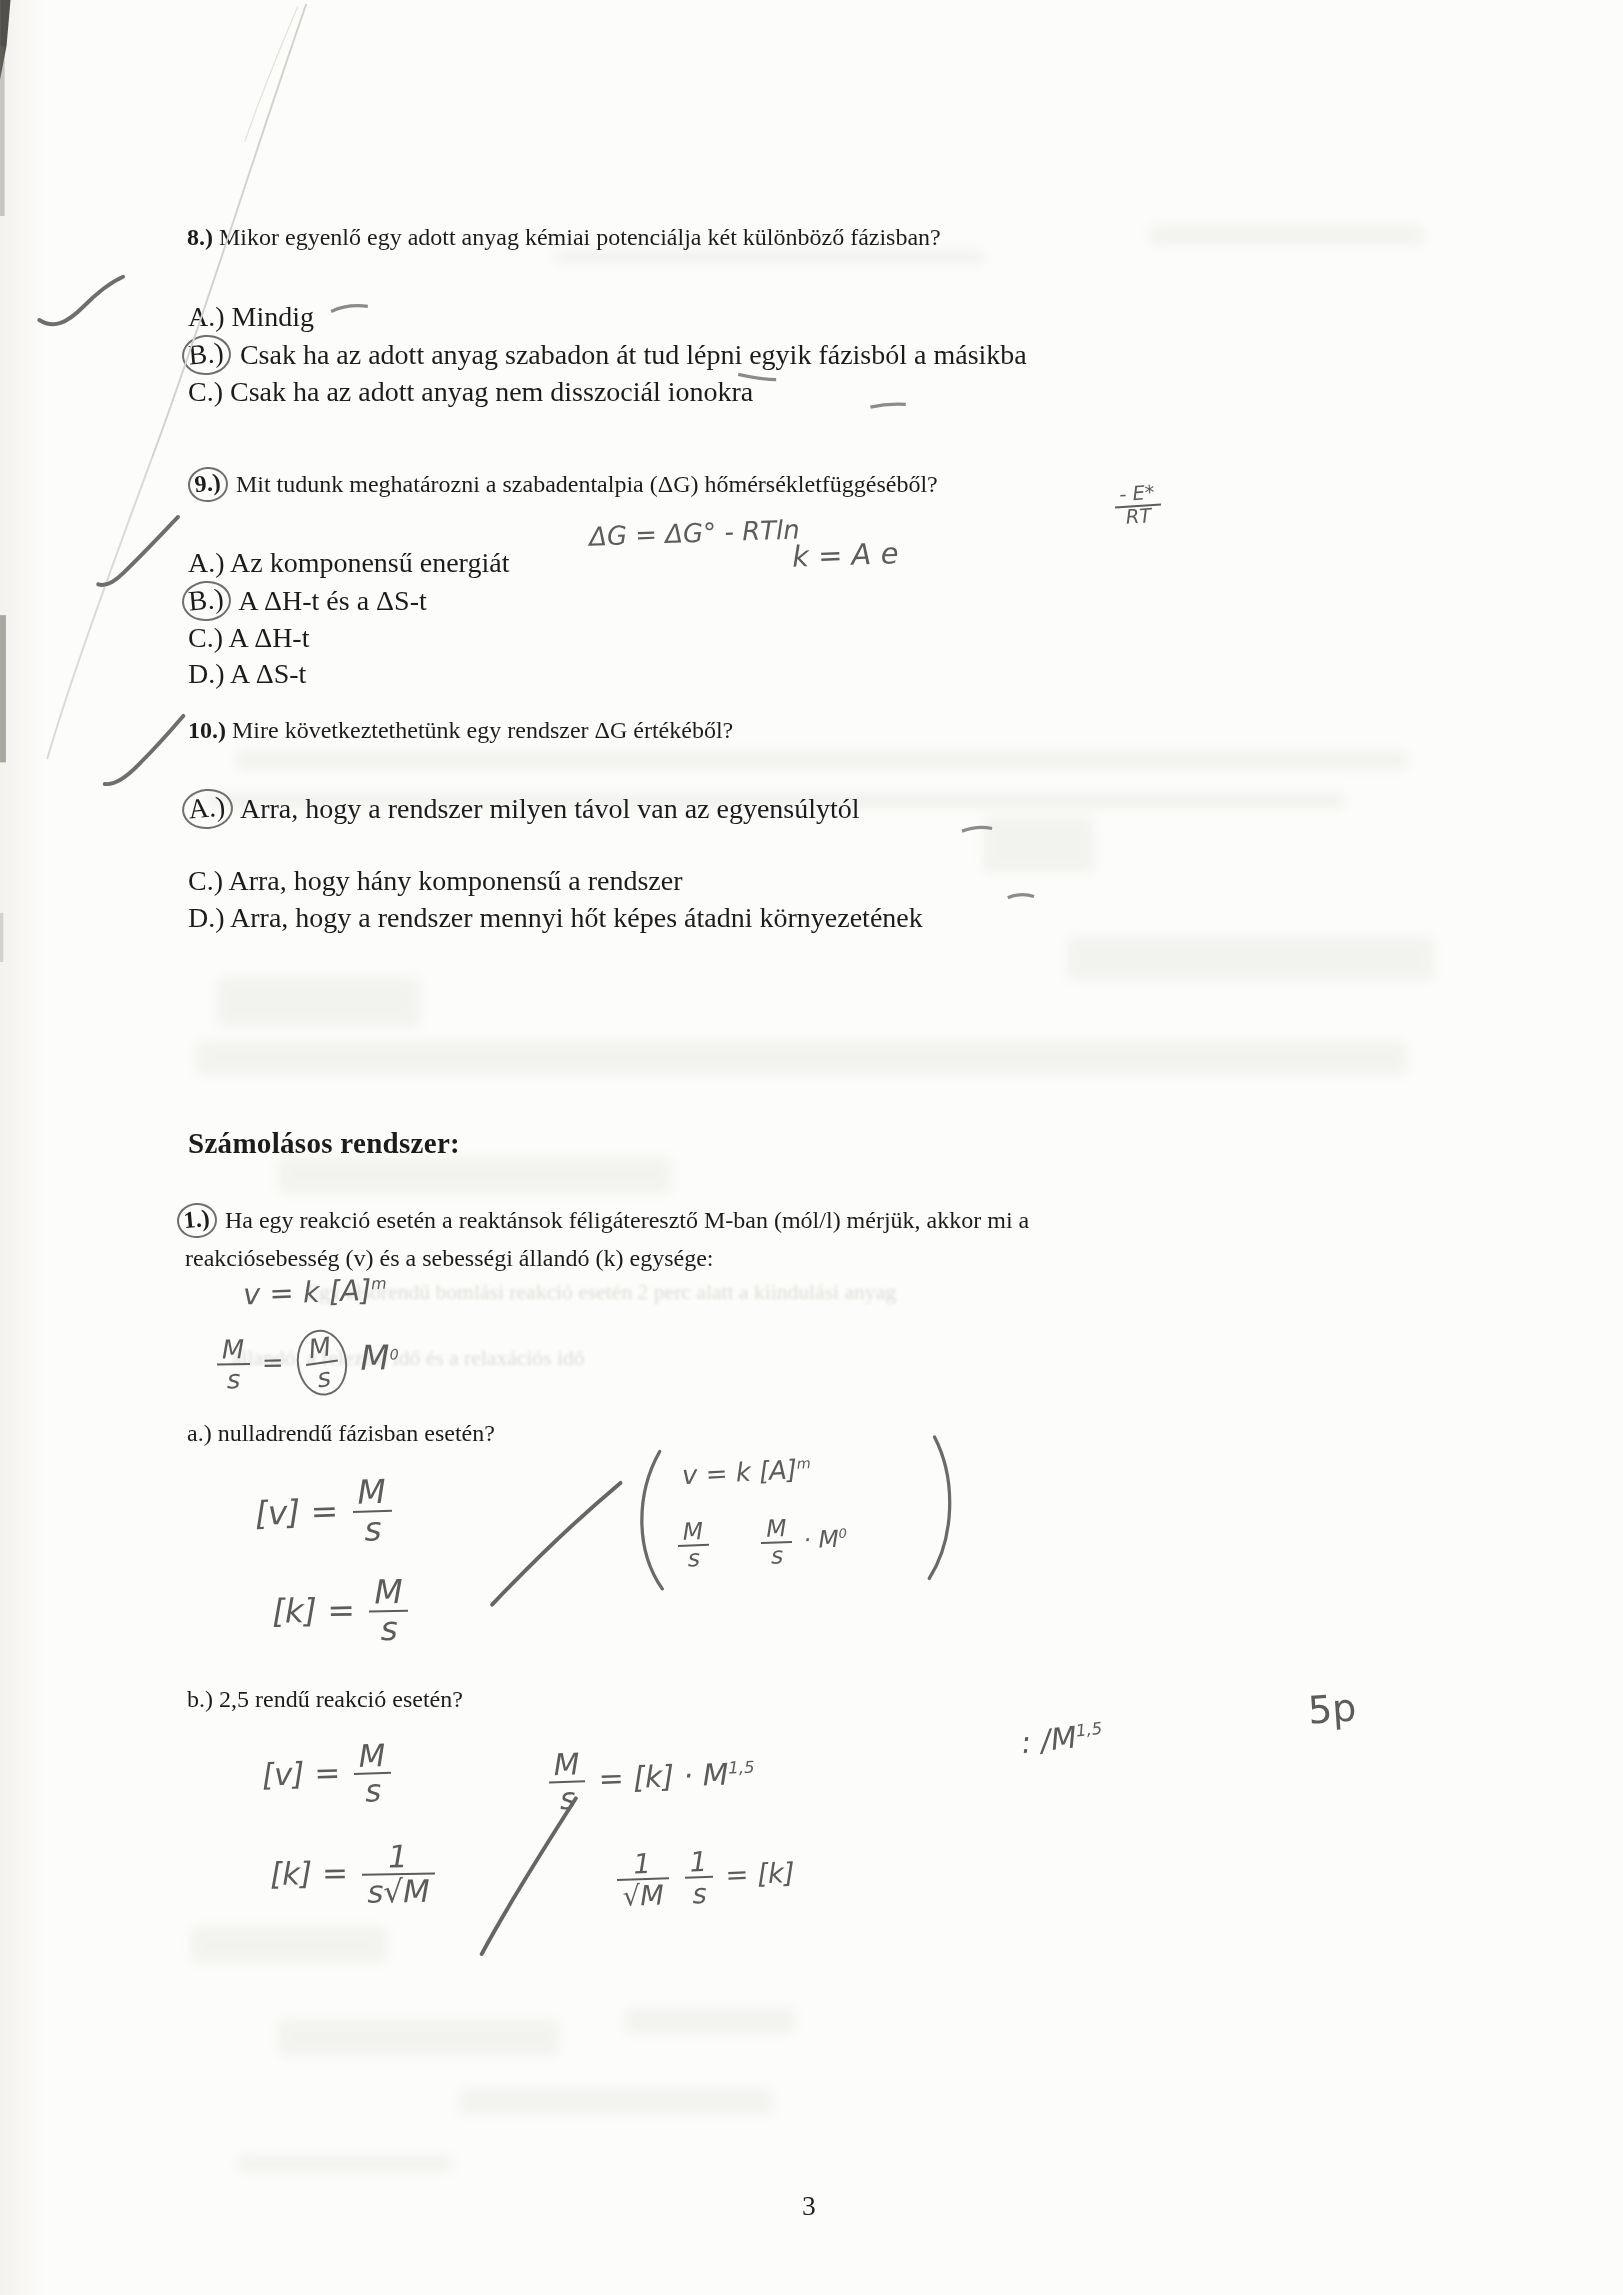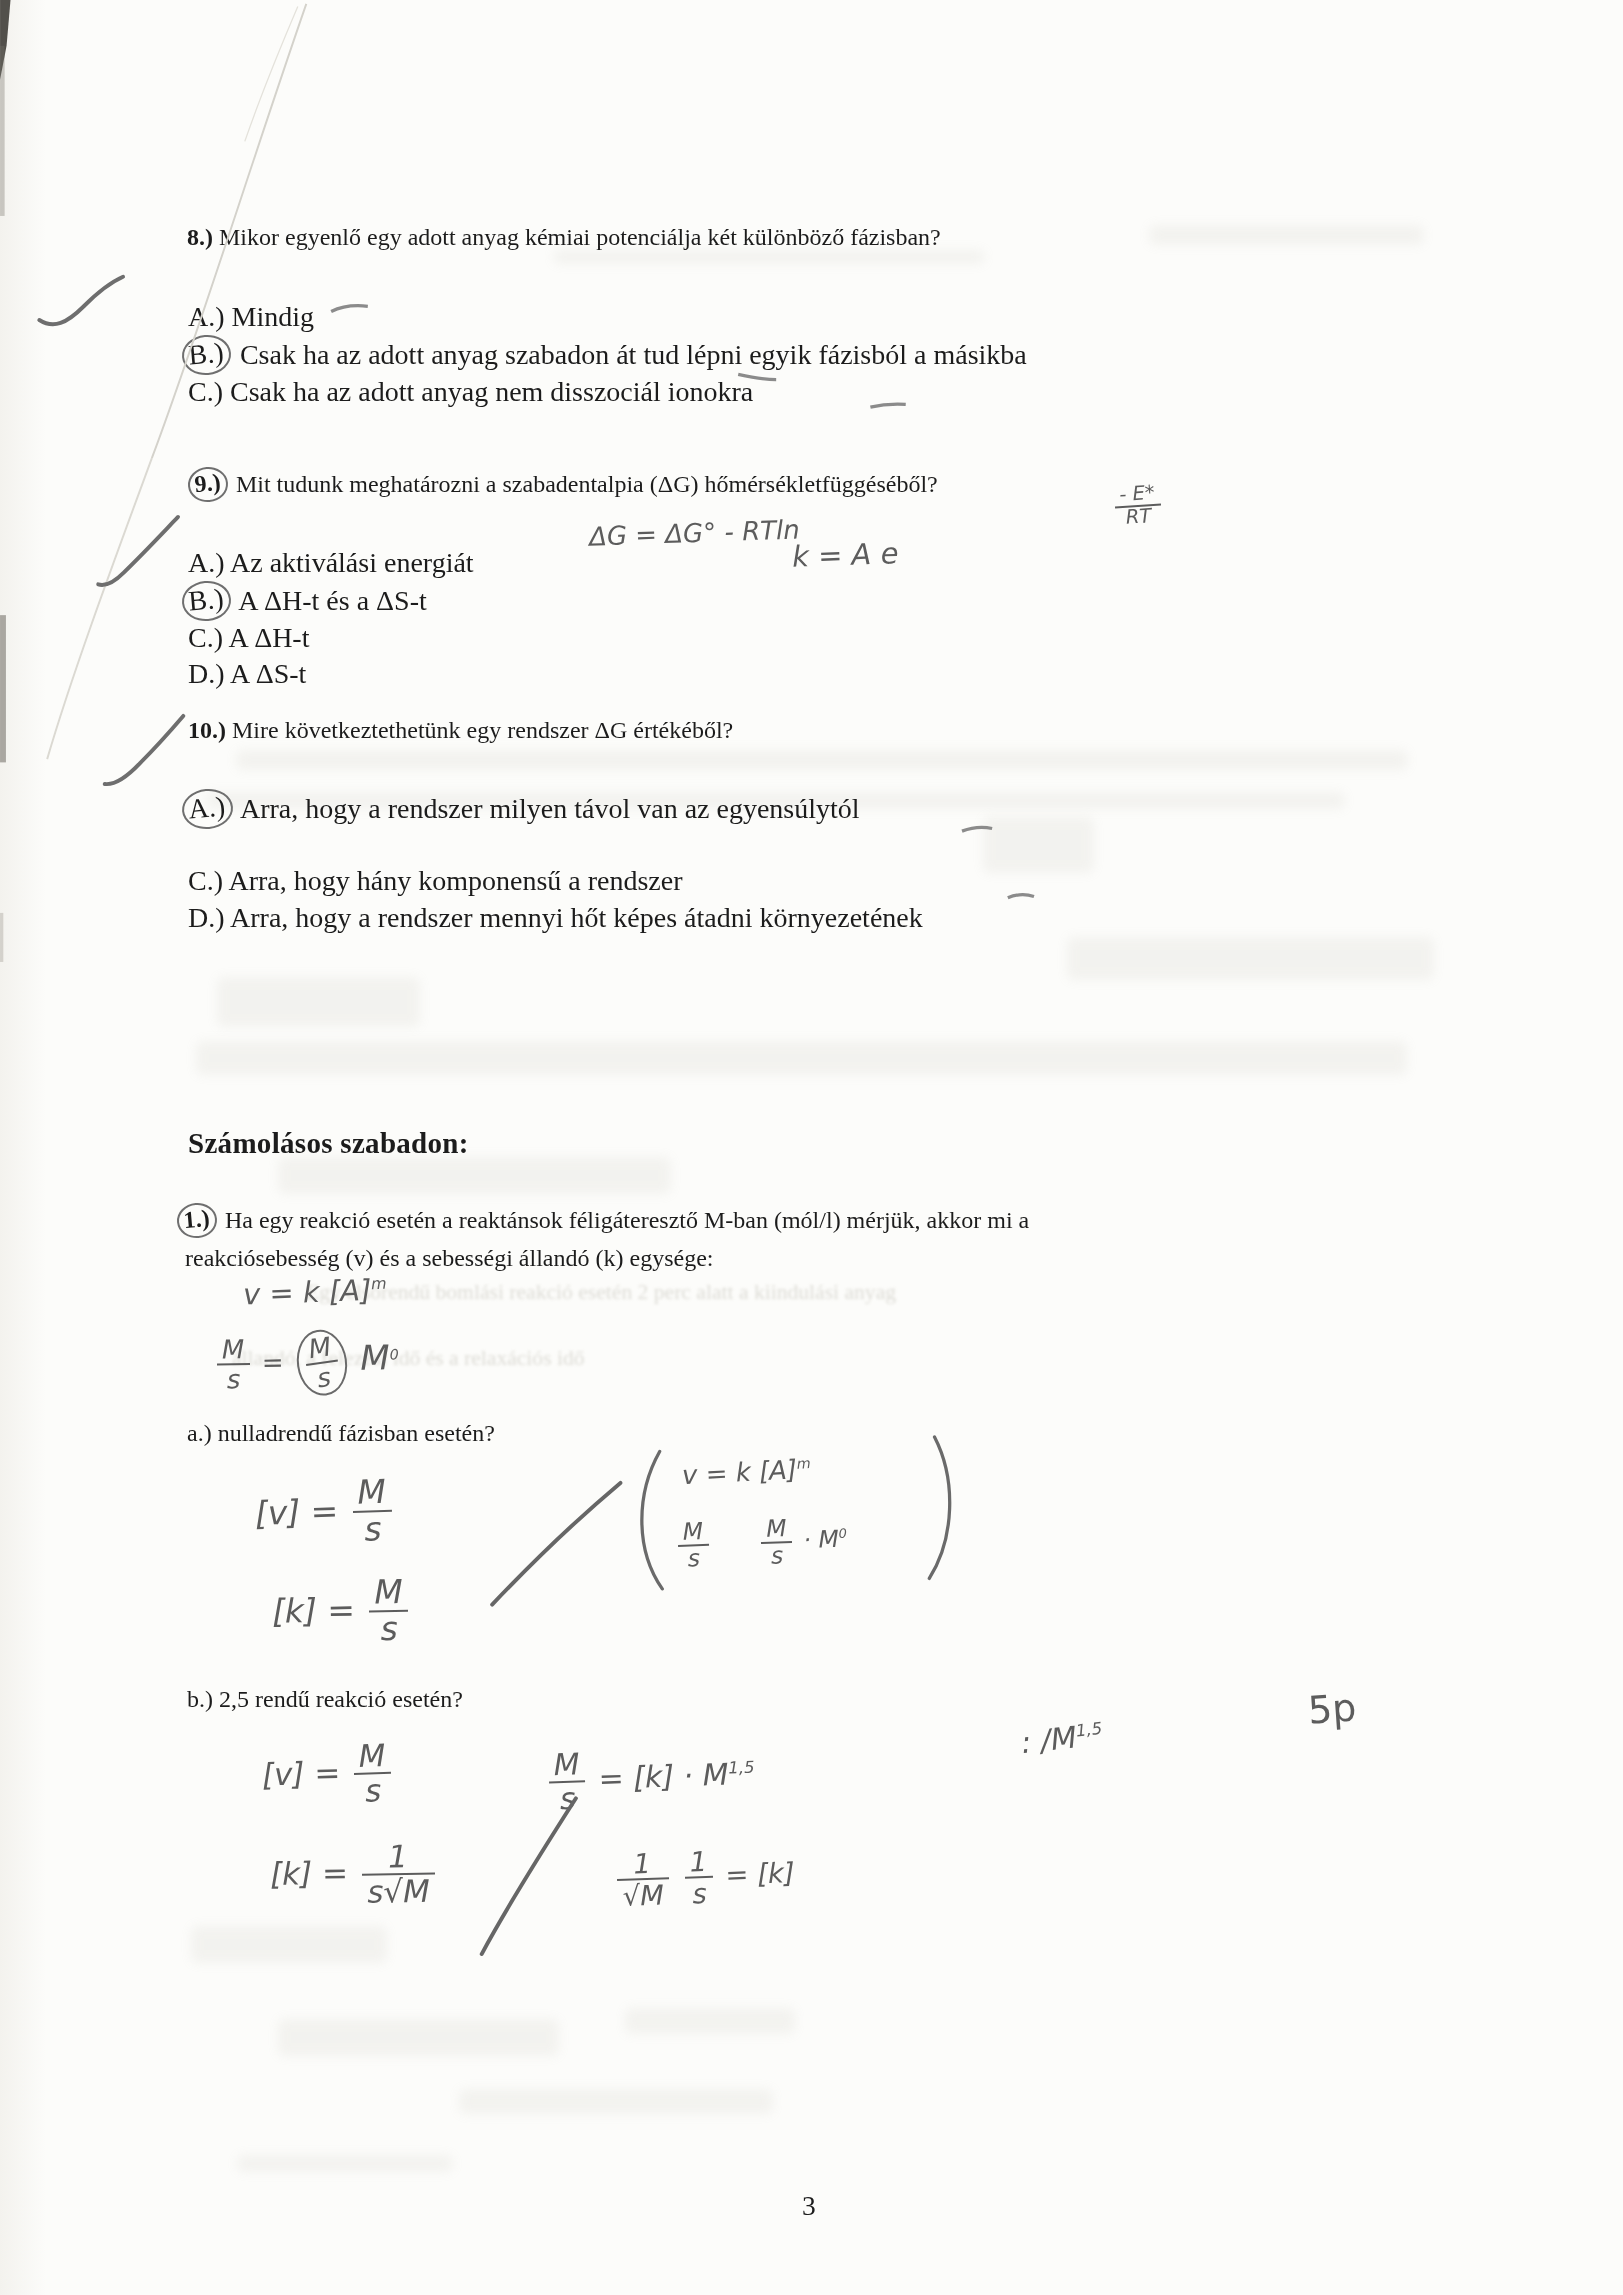--- a/index.html
+++ b/index.html
@@ -84,21 +84,21 @@
     <span>C.)</span>
     <span>Csak ha az adott anyag nem disszociál ionokra</span>
   </div>
 
   <div class="abs q-line" style="left:194px;top:470px">
     <span class="circ q-num">9.)</span>
     <span>Mit tudunk meghatározni a szabadentalpia (ΔG) hőmérsékletfüggéséből?</span>
   </div>
   <div class="abs opt-row" style="left:188px;top:547px">
     <span>A.)</span>
-    <span>Az aktiválási energiát</span>
+    <span>Az komponensű energiát</span>
   </div>
   <div class="abs opt-row" style="left:188px;top:584px">
     <span class="circ">B.)</span>
     <span>A ΔH-t és a ΔS-t</span>
   </div>
   <div class="abs opt-row" style="left:188px;top:622px">
     <span>C.)</span>
     <span>A ΔH-t</span>
   </div>
   <div class="abs opt-row" style="left:188px;top:658px">
@@ -122,21 +122,21 @@
   </div>
   <div class="abs opt-row" style="left:188px;top:865px">
     <span>C.)</span>
     <span>Arra, hogy hány komponensű a rendszer</span>
   </div>
   <div class="abs opt-row" style="left:188px;top:902px">
     <span>D.)</span>
     <span>Arra, hogy a rendszer mennyi hőt képes átadni környezetének</span>
   </div>
 
-  <div class="abs heading" style="left:188px;top:1127px">Számolásos szabadon:</div>
+  <div class="abs heading" style="left:188px;top:1127px">Számolásos rendszer:</div>
 
   <div class="abs q-line" style="left:183px;top:1206px">
     <span class="circ q-num">1.)</span>
     <span>Ha egy reakció esetén a reaktánsok féligáteresztő M-ban (mól/l) mérjük, akkor mi a</span>
   </div>
   <div class="abs q-line" style="left:185px;top:1245px">reakciósebesség (v) és a sebességi állandó (k) egysége:</div>
 
   <div class="hw" style="left:243px;top:1275px;transform:rotate(-2deg)">
     <span>v = k [A]</span><span class="hsup">m</span>
   </div>

